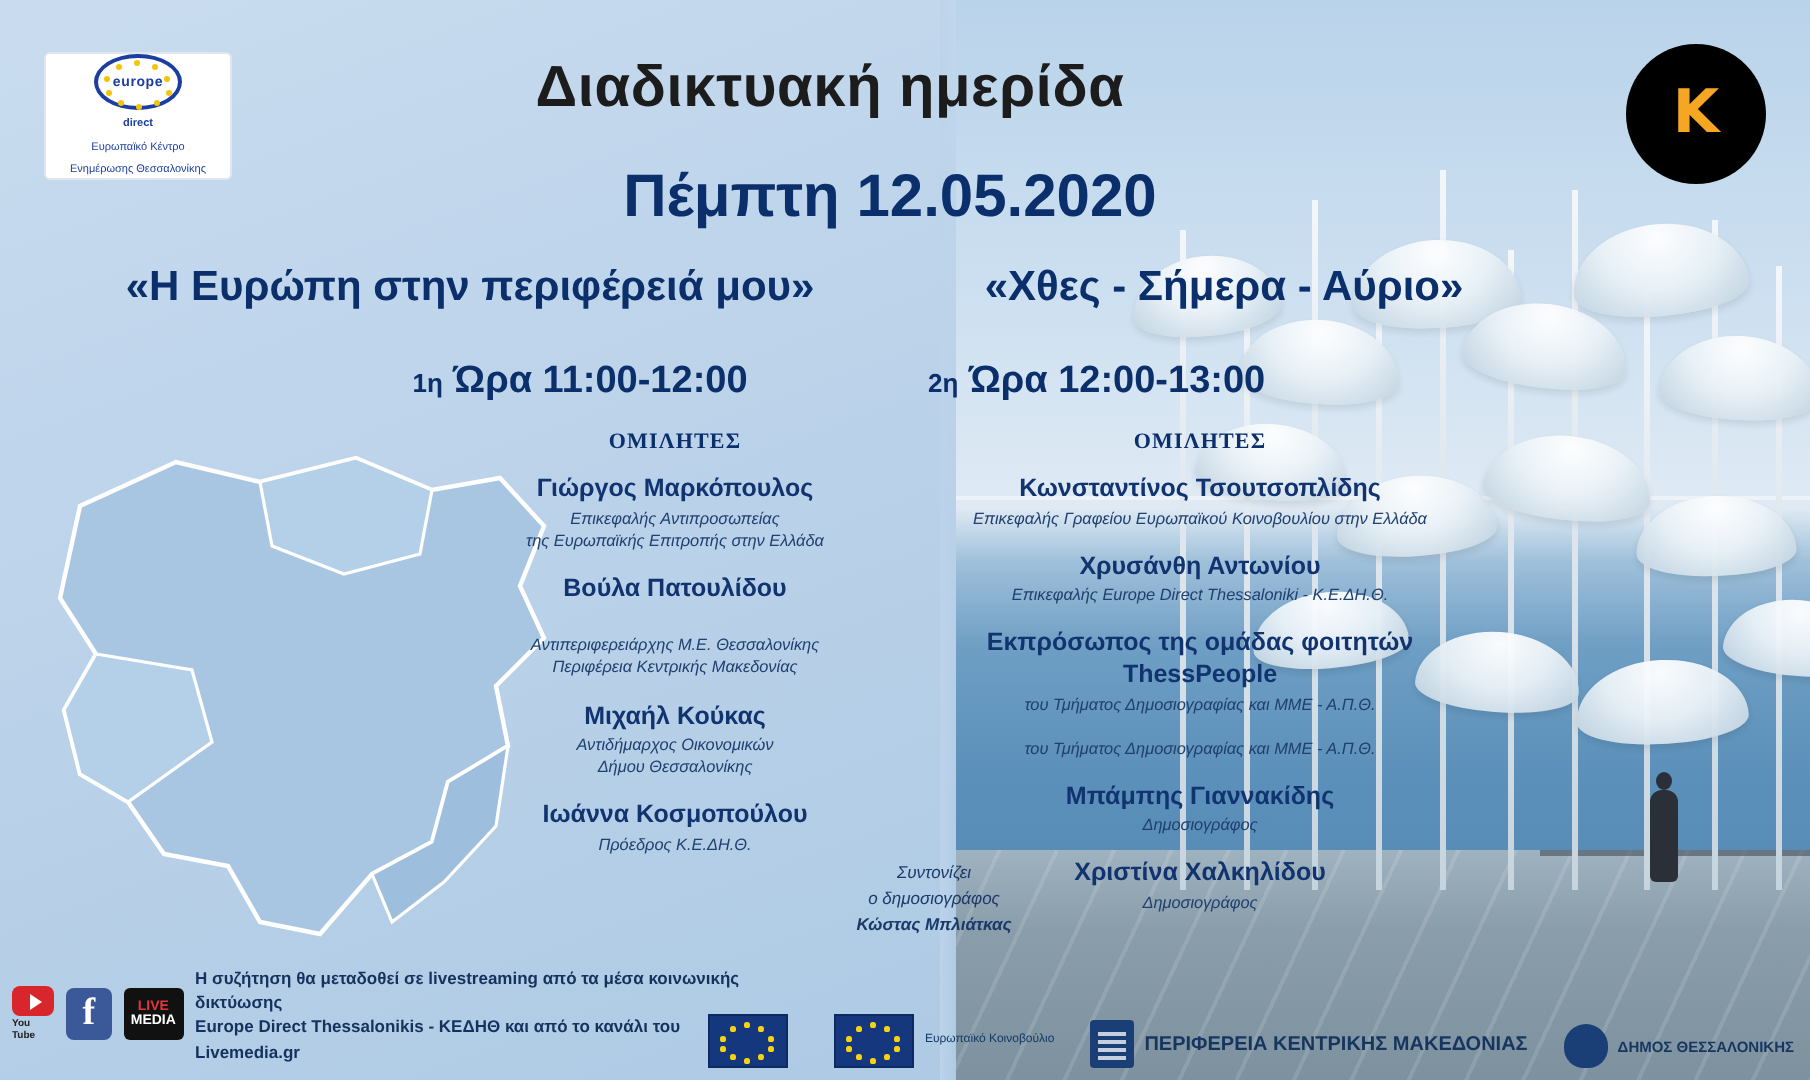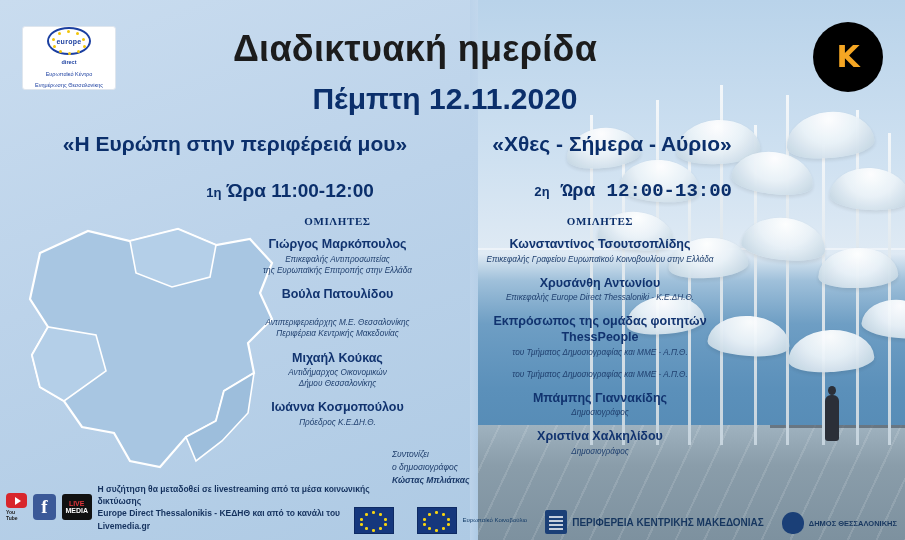--- a/index.html
+++ b/index.html
@@ -78,56 +78,56 @@
   .ed-logo .ed-txt{font-size:5.5px;color:#1b3fa0;line-height:1.5;margin-top:3px;text-align:center;font-weight:bold;}
   .kedith{
     position:absolute;right:22px;top:22px;width:70px;height:70px;border-radius:50%;
     background:#000;display:flex;align-items:center;justify-content:center;
   }
   .kedith .k{
     color:#f5a623;font-size:30px;font-weight:bold;font-family:"DejaVu Sans",sans-serif;line-height:1;
   }
   .title-main{
     position:absolute;left:120px;top:28px;width:590px;text-align:center;
-    font-size:36px;font-weight:bold;color:#1c1c1c;letter-spacing:.3px;
+    font-size:29px;font-weight:bold;color:#1c1c1c;letter-spacing:.3px;
   }
   .title-date{
     position:absolute;left:150px;top:82px;width:590px;text-align:center;
     font-size:30px;font-weight:bold;color:#0b2f6b;
   }
   
   .s1-title{
     position:absolute;left:0px;top:132px;width:470px;text-align:center;
     font-size:21px;font-weight:bold;color:#0b2f6b;
   }
   .s2-title{
     position:absolute;left:452px;top:132px;width:320px;text-align:center;
     font-size:21px;font-weight:bold;color:#0b2f6b;
   }
   .s1-time{
     position:absolute;left:160px;top:180px;width:260px;text-align:center;
     font-size:19px;font-weight:bold;color:#0b2f6b;
   }
   .s1-time .ord{font-size:13px;}
   .s2-time{
-    position:absolute;left:452px;top:180px;width:280px;text-align:right;
-    font-size:19px;font-weight:bold;color:#0b2f6b;font-family:Liberation Mono, monospace;
+    position:absolute;left:464px;top:180px;width:280px;text-align:left;
+    font-size:19px;font-weight:bold;color:#0b2f6b;
   }
   .s2-time .ord{font-size:13px;}
   
   .col1{position:absolute;left:230px;top:215px;width:215px;text-align:center;}
   .col2{position:absolute;left:460px;top:215px;width:280px;text-align:center;}
   .sp-head{
     font-size:11px;font-weight:bold;color:#0b2f6b;letter-spacing:.6px;margin-bottom:10px;font-family:Liberation Serif, serif;
   }
   .sp{margin-bottom:11px;}
   .sp .nm{font-size:12.5px;font-weight:bold;color:#11336f;line-height:1.25;}
   .sp .rl{font-size:8.2px;font-style:italic;color:#20406f;line-height:1.35;margin-top:1px;}
   .moderator{
-    position:absolute;left:392px;top:448px;width:150px;text-align:left;
+    position:absolute;left:392px;top:430px;width:150px;text-align:center;
     font-size:8.5px;font-style:italic;color:#1b3a69;line-height:1.5;
   }
   .moderator .mname{font-weight:bold;font-style:italic;}
   
   .footer-left{
     position:absolute;left:6px;bottom:8px;width:370px;display:flex;align-items:center;gap:6px;
   }
   .yt{width:22px;height:28px;display:flex;flex-direction:column;align-items:center;justify-content:center;}
   .yt .box{width:21px;height:15px;background:#d8262c;border-radius:4px;display:flex;align-items:center;justify-content:center;}
   .yt .box .tri{width:0;height:0;border-left:6px solid #fff;border-top:4px solid transparent;border-bottom:4px solid transparent;margin-left:2px;}
@@ -226,21 +226,21 @@
     <div class="ed-txt">direct</div>
     <div class="ed-txt" style="font-weight:normal;">Ευρωπαϊκό Κέντρο</div>
     <div class="ed-txt" style="font-weight:normal;">Ενημέρωσης Θεσσαλονίκης</div>
   </div>
 
   <div class="kedith">
     <div class="k">K</div>
   </div>
 
   <div class="title-main">Διαδικτυακή ημερίδα</div>
-  <div class="title-date">Πέμπτη 12.11.2020</div>
+  <div class="title-date">Πέμπτη 12.05.2020</div>
 
   <div class="s1-title">«Η Ευρώπη στην περιφέρειά μου»</div>
   <div class="s2-title">«Χθες - Σήμερα - Αύριο»</div>
 
   <div class="s1-time">
     <span class="ord">1η</span>
     <span>Ώρα 11:00-12:00</span>
   </div>
   <div class="s2-time">
     <span class="ord">2η</span>

